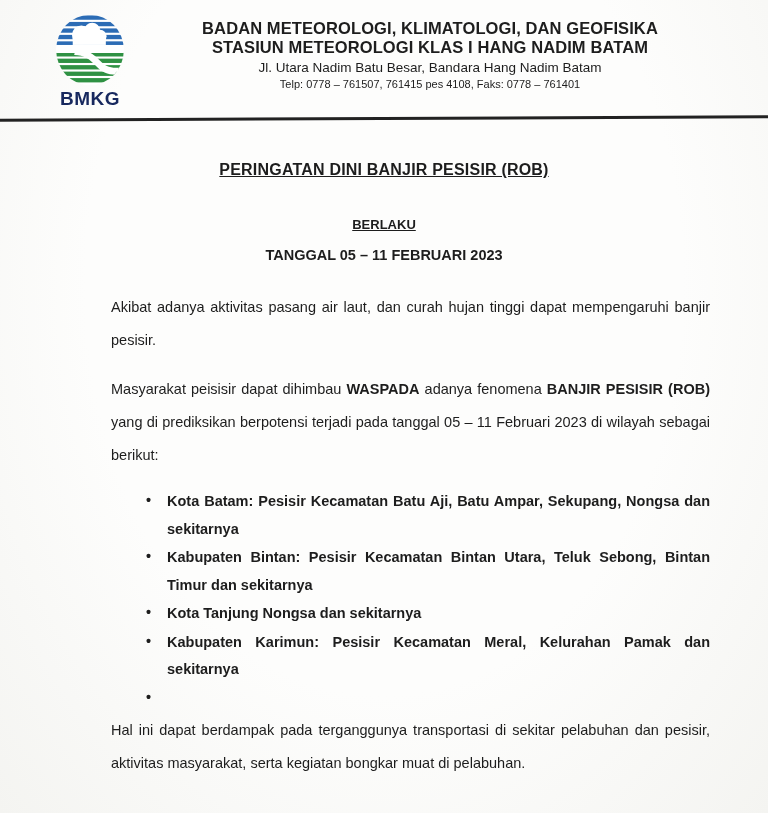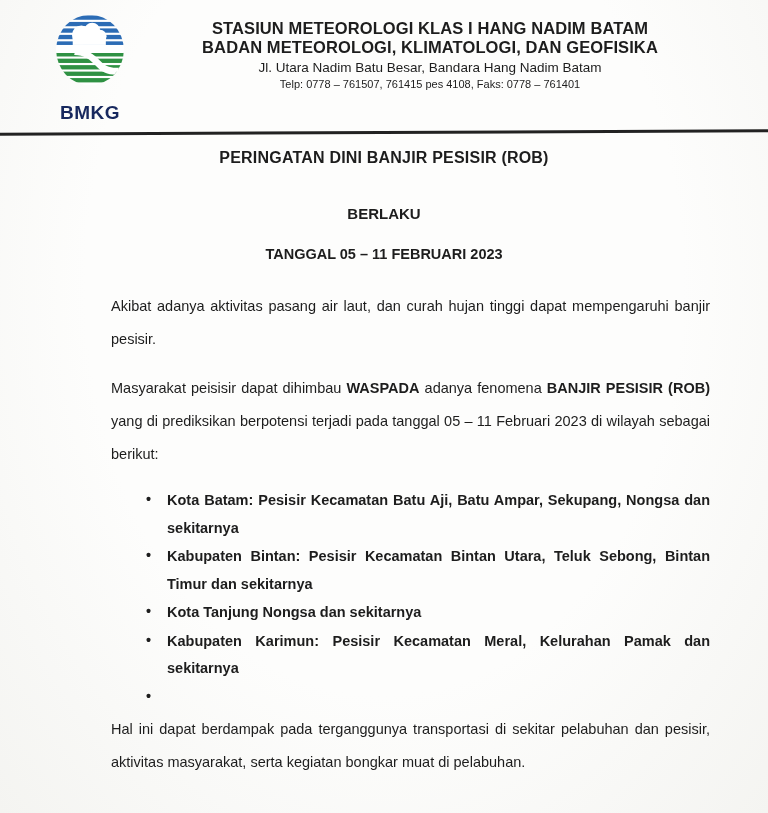--- a/index.html
+++ b/index.html
@@ -26,21 +26,21 @@
     padding: 13px 30px 0 44px;
   }
   .logo-block {
     width: 92px;
     flex: 0 0 92px;
     text-align: center;
   }
   .logo-circle { display: block; margin: 0 auto; }
   .logo-label {
     display: block;
-    margin-top: 15px;
+    margin-top: 1px;
     font-size: 19px;
     font-weight: bold;
     letter-spacing: 0.5px;
   }
   .letterhead-text {
     flex: 1;
     text-align: center;
     padding-top: 6px;
     padding-right: 14px;
     line-height: 1.18;
@@ -64,34 +64,36 @@
 
   .head-rule {
     height: 3px;
     margin-top: 7px;
     background: #222;
     transform: rotate(-0.25deg);
   }
 
   
   .doc-title {
-    margin-top: 15px;
+    margin-top: 41px;
     text-align: center;
     font-size: 16px;
     font-weight: bold;
     letter-spacing: 0.2px;
+    text-decoration: underline;
   }
   .validity-label {
     margin-top: 38px;
     text-align: center;
-    font-size: 15px;
-    font-weight: bold;
+    font-size: 13px;
+    font-weight: bold;
+    text-decoration: underline;
   }
   .validity-dates {
-    margin-top: 24px;
+    margin-top: 15px;
     text-align: center;
     font-size: 14.5px;
     font-weight: bold;
   }
 
   
   .body-text {
     margin: 28px 58px 0 111px;
     font-size: 14.5px;
     line-height: 33px;
@@ -162,22 +164,22 @@
             <rect x="26" y="30" width="46" height="14"></rect>
           </g>
 
           <path d="M0,45 L100,45 L100,55 L0,55 Z" fill="#ffffff"></path>
           <path d="M30,50 C45,50 55,56 64,66 C72,75 82,78 100,74 L100,84 C80,88 68,84 58,73 C50,64 42,58 28,58 Z" fill="#ffffff"></path>
         </g>
       </svg>
       <span class="logo-label" style="color:#17285e;">BMKG</span>
     </div>
     <div class="letterhead-text">
+      <div class="org-line">BADAN METEOROLOGI, KLIMATOLOGI, DAN GEOFISIKA</div>
       <div class="org-line">STASIUN METEOROLOGI KLAS I HANG NADIM BATAM</div>
-      <div class="org-line">BADAN METEOROLOGI, KLIMATOLOGI, DAN GEOFISIKA</div>
       <div class="addr-line">Jl. Utara Nadim Batu Besar, Bandara Hang Nadim Batam</div>
       <div class="phone-line">Telp: 0778 – 761507, 761415 pes 4108, Faks: 0778 – 761401</div>
     </div>
   </div>
 
   <div class="head-rule"></div>
 
   <div class="doc-title">PERINGATAN DINI BANJIR PESISIR (ROB)</div>
 
   <div class="validity-label">BERLAKU</div>

